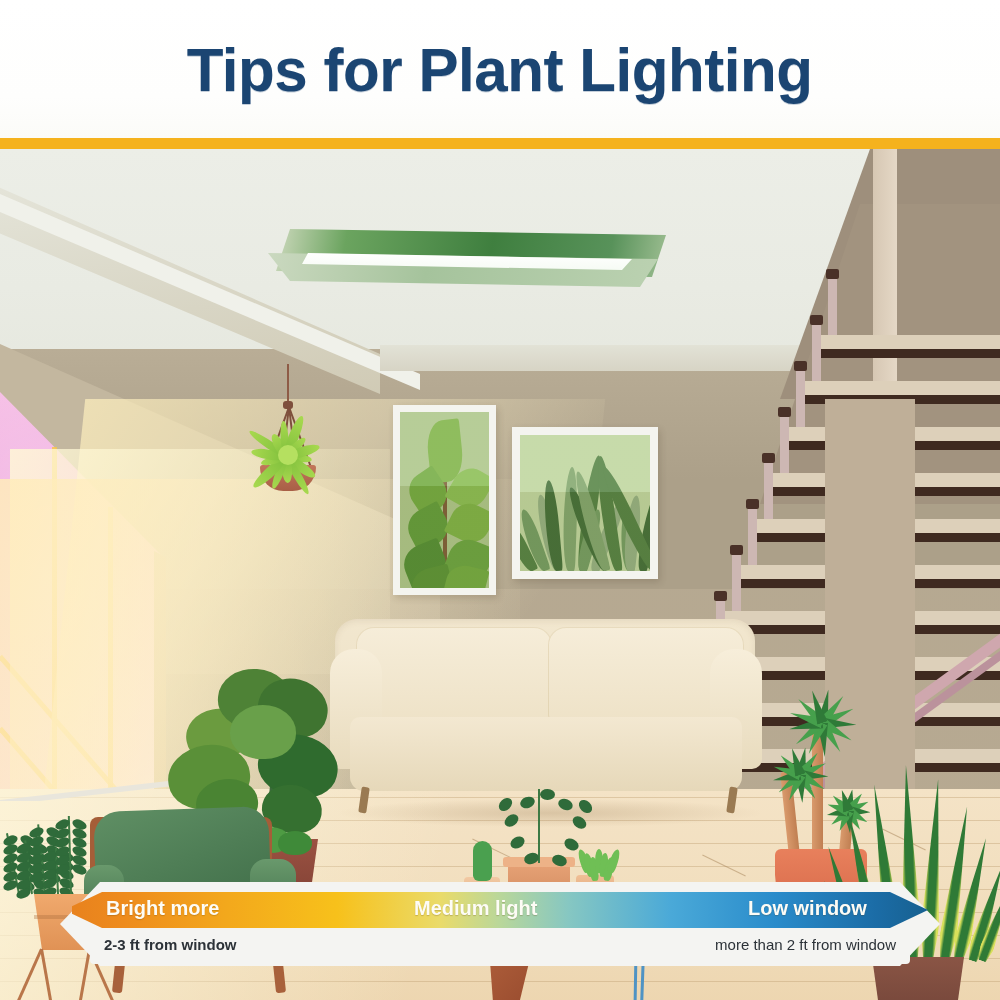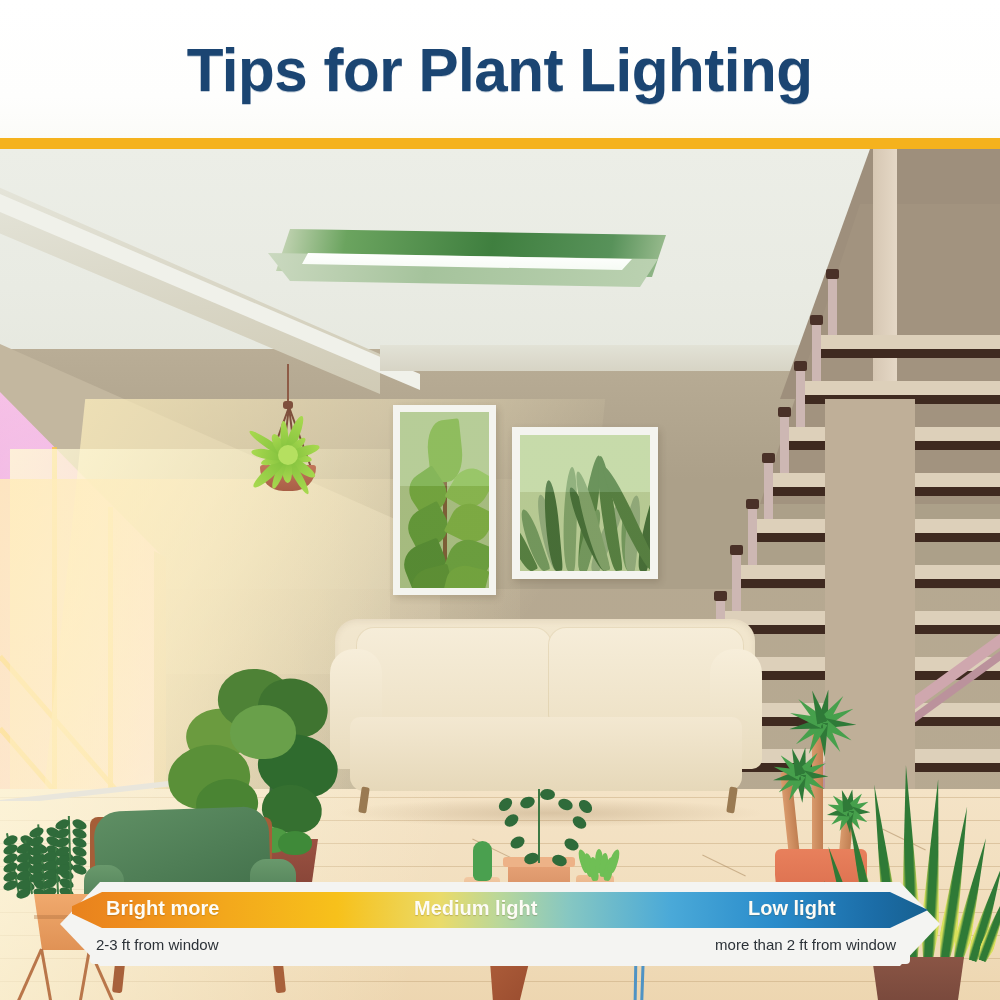--- a/index.html
+++ b/index.html
@@ -771,19 +771,19 @@
 
   </div>
 
   <div id="legend">
     <div class="legend-white-arrow"></div>
     <div class="legend-caption-band"></div>
     <div class="legend-bar"></div>
 
     <div class="legend-lbl" style="left:46px;">Bright more</div>
     <div class="legend-lbl" style="left:354px;">Medium light</div>
-    <div class="legend-lbl" style="left:688px;">Low light</div>
-
-    <div class="legend-cap" style="left:36px;">2-3 ft from window</div>
+    <div class="legend-lbl" style="left:688px;">Low window</div>
+
+    <div class="legend-cap" style="left:44px;font-weight:bold;">2-3 ft from window</div>
     <div class="legend-cap" style="right:44px;">more than 2 ft from window</div>
   </div>
 
 </div>
 
 </body></html>

